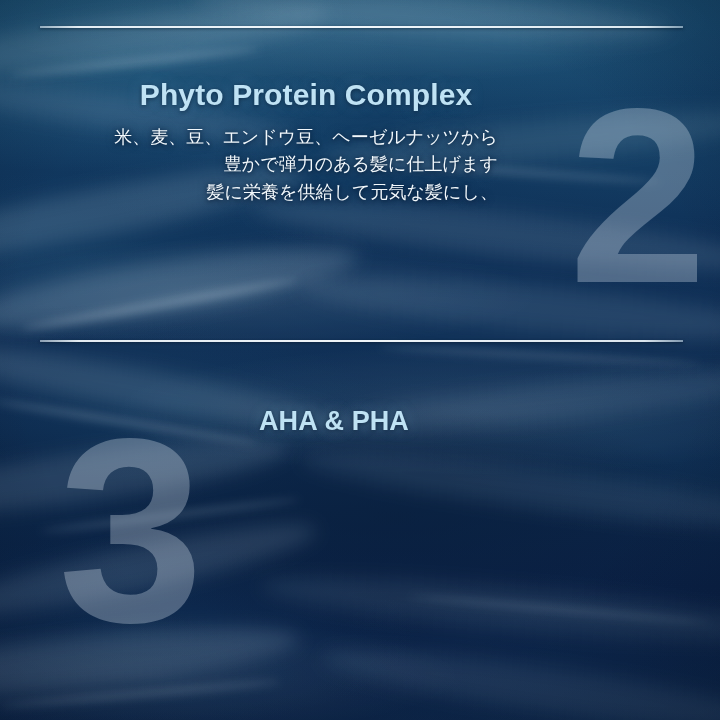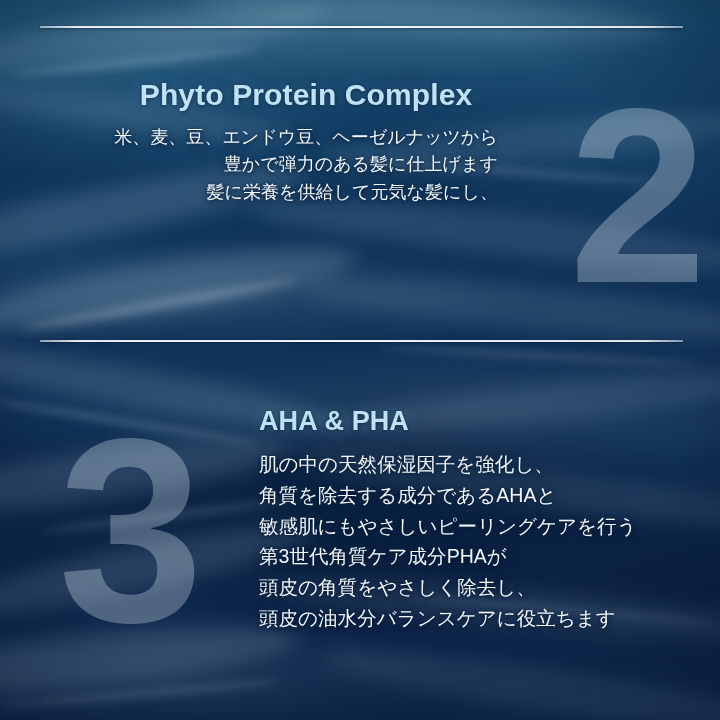--- a/index.html
+++ b/index.html
@@ -178,23 +178,15 @@
     <h2 class="eyebrow-title">Phyto Protein Complex</h2>
     <ul class="body-list">
       <li class="body-line">米、麦、豆、エンドウ豆、ヘーゼルナッツから</li>
       <li class="body-line">豊かで弾力のある髪に仕上げます</li>
       <li class="body-line">髪に栄養を供給して元気な髪にし、</li>
     </ul>
   </div>
 
   <div class="block block-3">
     <h2 class="eyebrow-title">AHA &amp; PHA</h2>
-    <ul class="body-list">
-      <li class="body-line">肌の中の天然保湿因子を強化し、</li>
-      <li class="body-line">角質を除去する成分であるAHAと</li>
-      <li class="body-line">敏感肌にもやさしいピーリングケアを行う</li>
-      <li class="body-line">第3世代角質ケア成分PHAが</li>
-      <li class="body-line">頭皮の角質をやさしく除去し、</li>
-      <li class="body-line">頭皮の油水分バランスケアに役立ちます</li>
-    </ul>
   </div>
 
 </div>
 
 </body></html>

